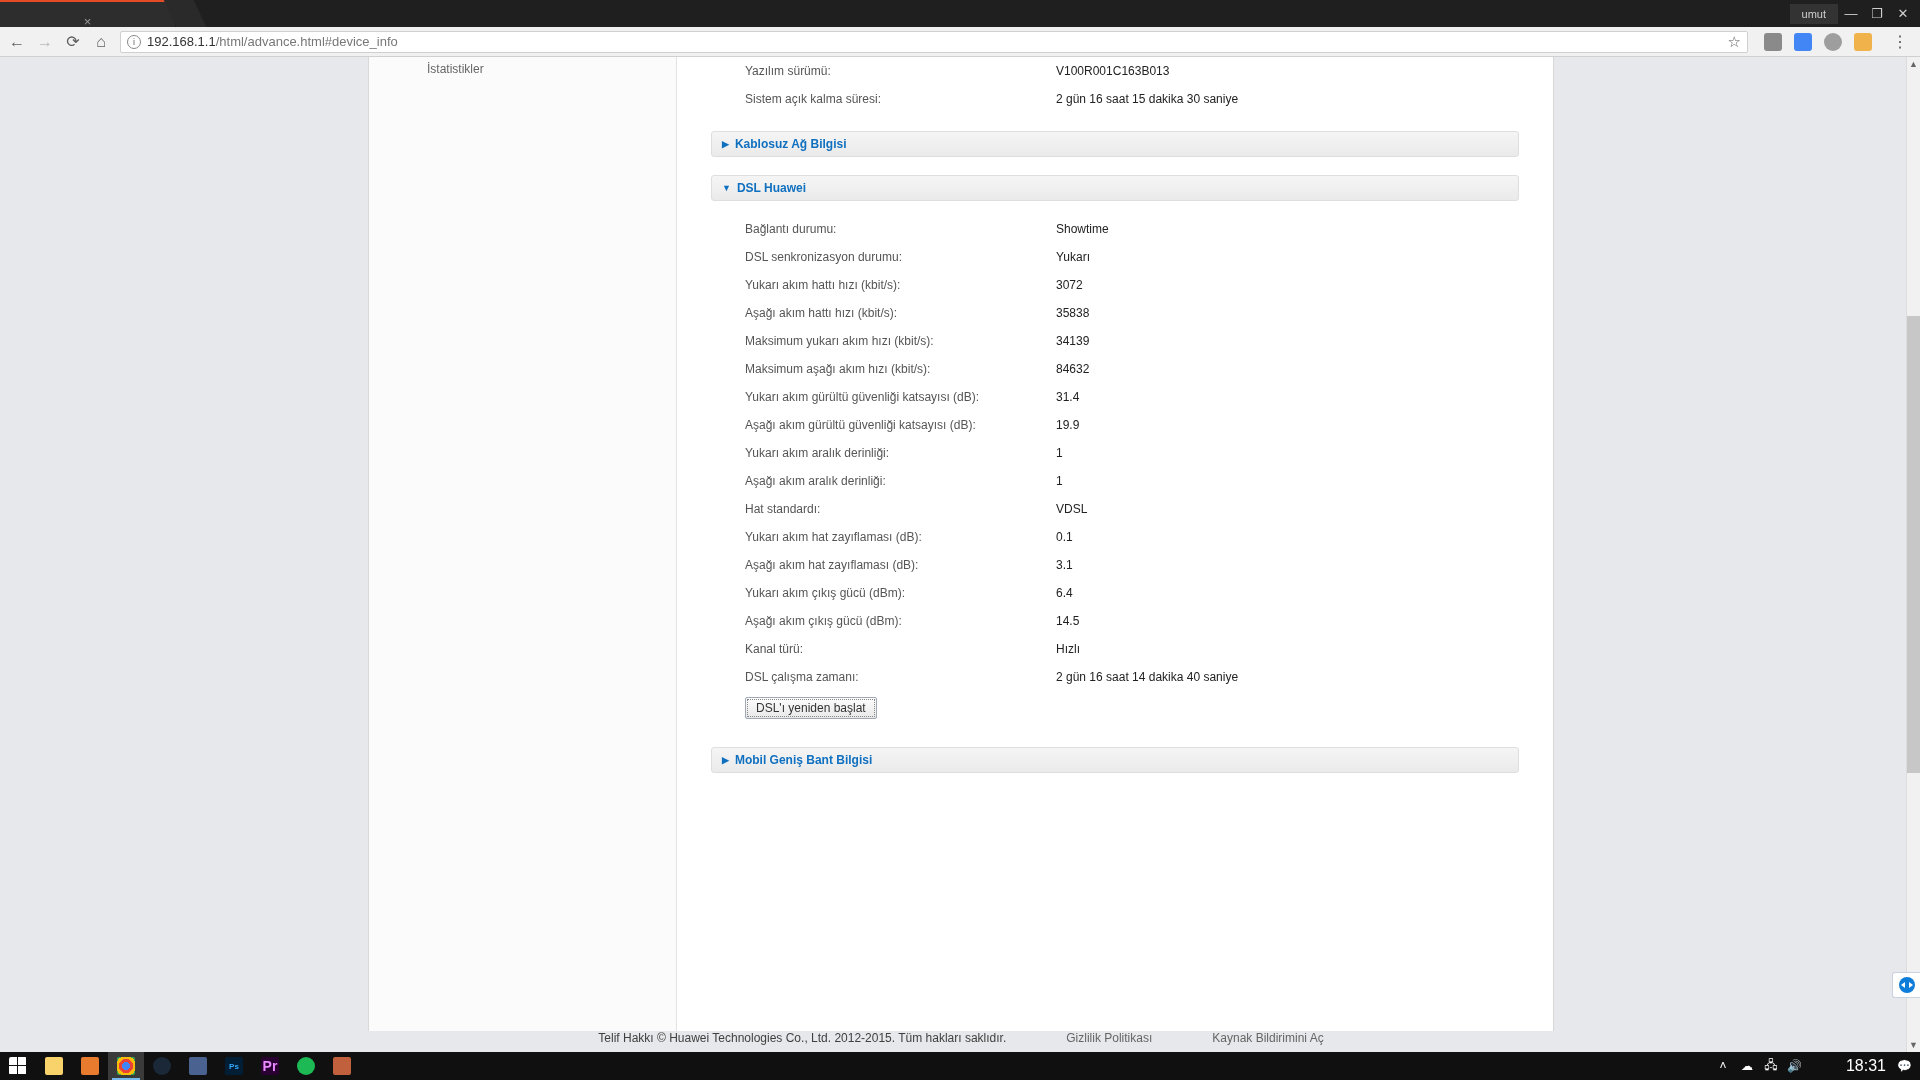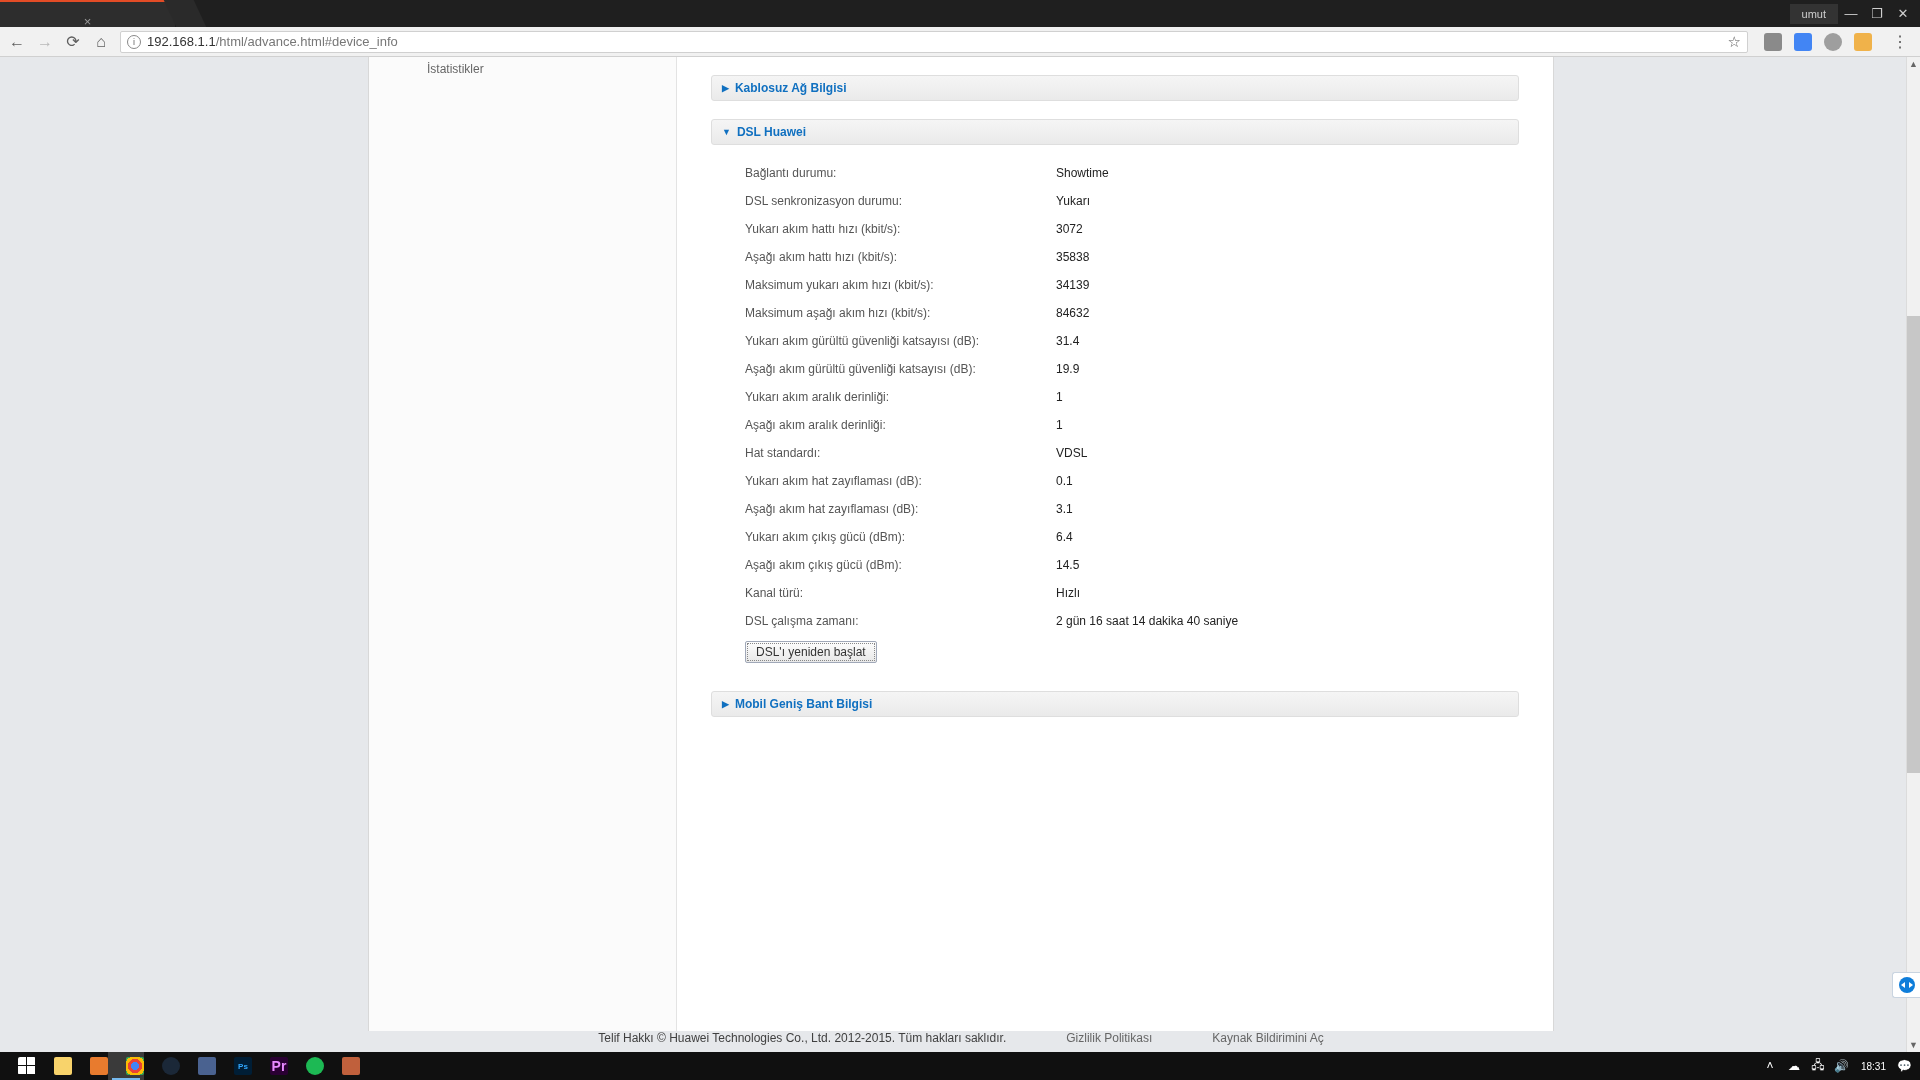--- a/index.html
+++ b/index.html
@@ -51,27 +51,27 @@
 .panel-header .arrow { font-size: 9px; color: #1070c0; }
 .panel-body { padding: 14px 0 4px 0; }
 .restart-btn { margin: 6px 0 6px 34px; display: inline-block; padding: 3px 10px; font-size: 12px; color: #333; background: linear-gradient(#fdfdfd, #e8e8e8); border: 1px solid #a0a8b8; border-radius: 2px; cursor: pointer; outline: 1px dotted #888; outline-offset: -3px; }
 
 .footer-links { position: absolute; bottom: -18px; left: 0; right: 0; text-align: center; font-size: 12px; color: #666; display: flex; justify-content: center; gap: 60px; padding: 4px 0; }
 .footer-links span:first-child { color: #404040; }
 
 
 .taskbar { position: absolute; bottom: 0; left: 0; right: 0; height: 28px; background: #101010; display: flex; align-items: center; justify-content: space-between; color: #fff; font-size: 11px; }
 .taskbar-left { display: flex; align-items: center; height: 100%; }
-.task-item { width: 36px; height: 100%; display: flex; align-items: center; justify-content: flex-end; cursor: pointer; position: relative; }
+.task-item { width: 36px; height: 100%; display: flex; align-items: center; justify-content: center; cursor: pointer; position: relative; }
 .task-item.active { background: #3a3a3a; }
 .task-item-underline { position: absolute; bottom: 0; left: 4px; right: 4px; height: 2px; background: #76b9ed; }
 .task-icon { width: 18px; height: 18px; border-radius: 2px; }
 .taskbar-right { display: flex; align-items: center; gap: 10px; padding: 0 8px; }
 .tray-icon { width: 14px; height: 14px; display: flex; align-items: center; justify-content: center; font-size: 12px; color: #fff; }
-.clock { font-size: 10px; padding: 0 2px; }
+.clock { font-size: 16px; padding: 0 2px; margin-left: 32px; }
 
 
 .tv-badge { position: absolute; right: 0; top: 972px; width: 28px; height: 26px; background: #fff; border: 1px solid #c9d4e0; border-right: none; border-radius: 3px 0 0 3px; display: flex; align-items: center; justify-content: center; }
 .tv-circle { width: 16px; height: 16px; border-radius: 50%; background: #0e7dda; position: relative; }
 .tv-circle::before, .tv-circle::after { content:''; position: absolute; top: 5px; width: 0; height: 0; border-top: 3px solid transparent; border-bottom: 3px solid transparent; }
 .tv-circle::before { left: 2px; border-right: 4px solid #fff; }
 .tv-circle::after { right: 2px; border-left: 4px solid #fff; }
 </style>
 </head>
 <body>
@@ -114,20 +114,30 @@
   <span class="menu-dots">⋮</span>
 </div>
 
 <div class="viewport">
   <div class="page-wrap">
     <div class="sidebar">
       <div class="sidebar-item">İstatistikler</div>
     </div>
     <div class="content">
 
+      <div id="device-rows">
+          <div class="info-row">
+            <div class="label">Yazılım sürümü:</div>
+            <div class="value">V100R001C163B013</div>
+          </div>
+          <div class="info-row">
+            <div class="label">Sistem açık kalma süresi:</div>
+            <div class="value">2 gün 16 saat 15 dakika 30 saniye</div>
+          </div>
+        </div>
 
       <div class="panel-header">
         <span class="arrow">▶</span>
         <span>Kablosuz Ağ Bilgisi</span>
       </div>
 
       <div class="panel-header">
         <span class="arrow">▼</span>
         <span>DSL Huawei</span>
       </div>

